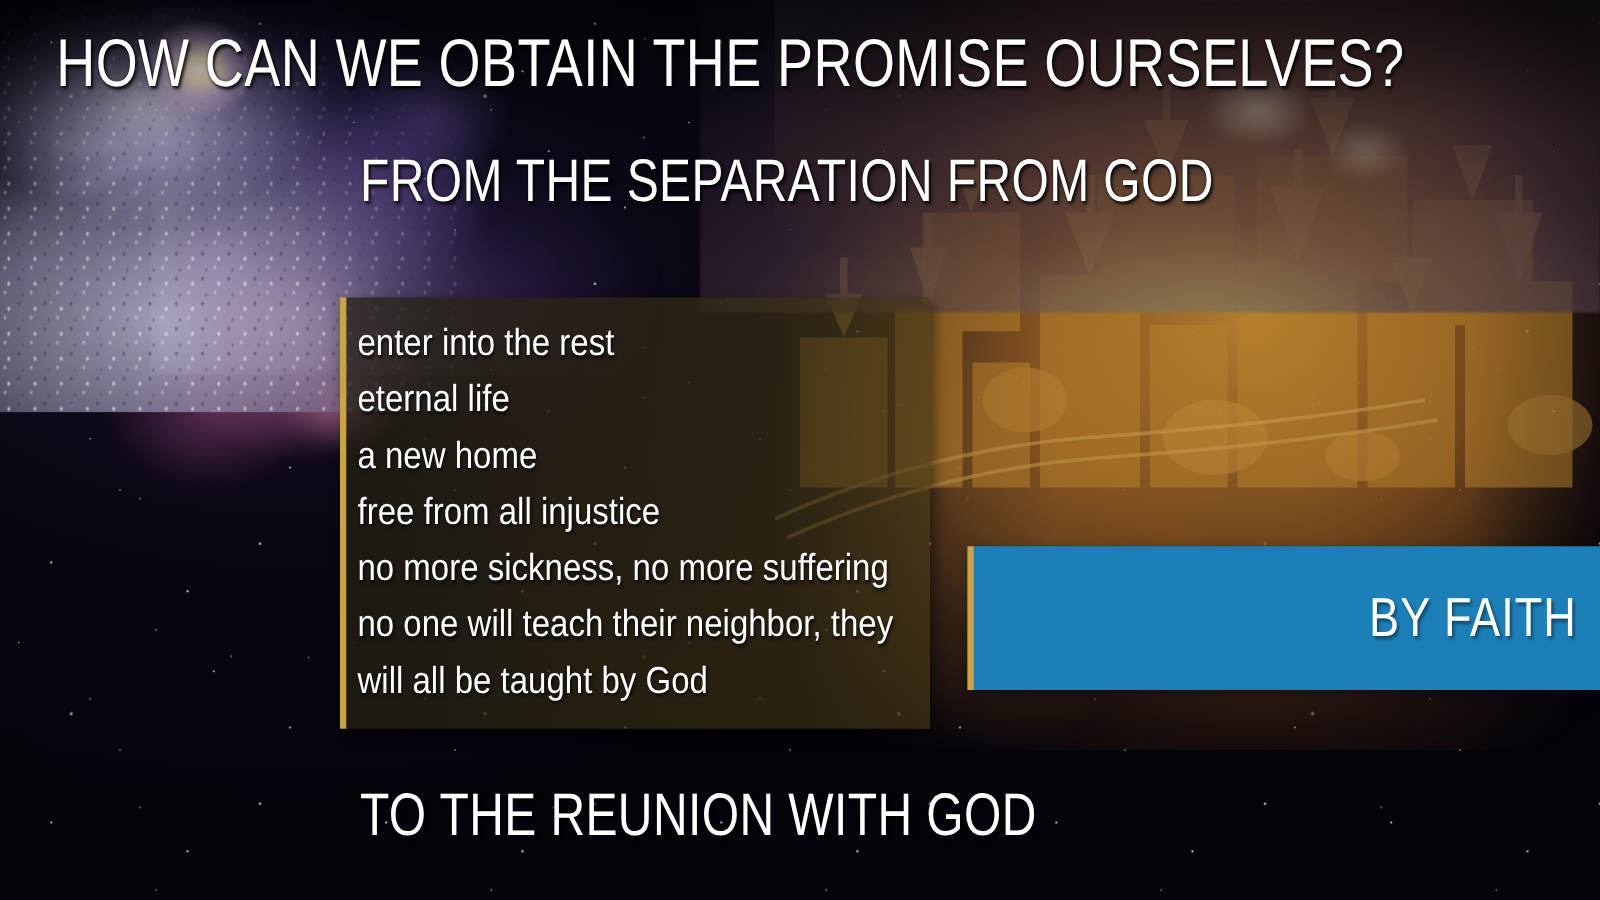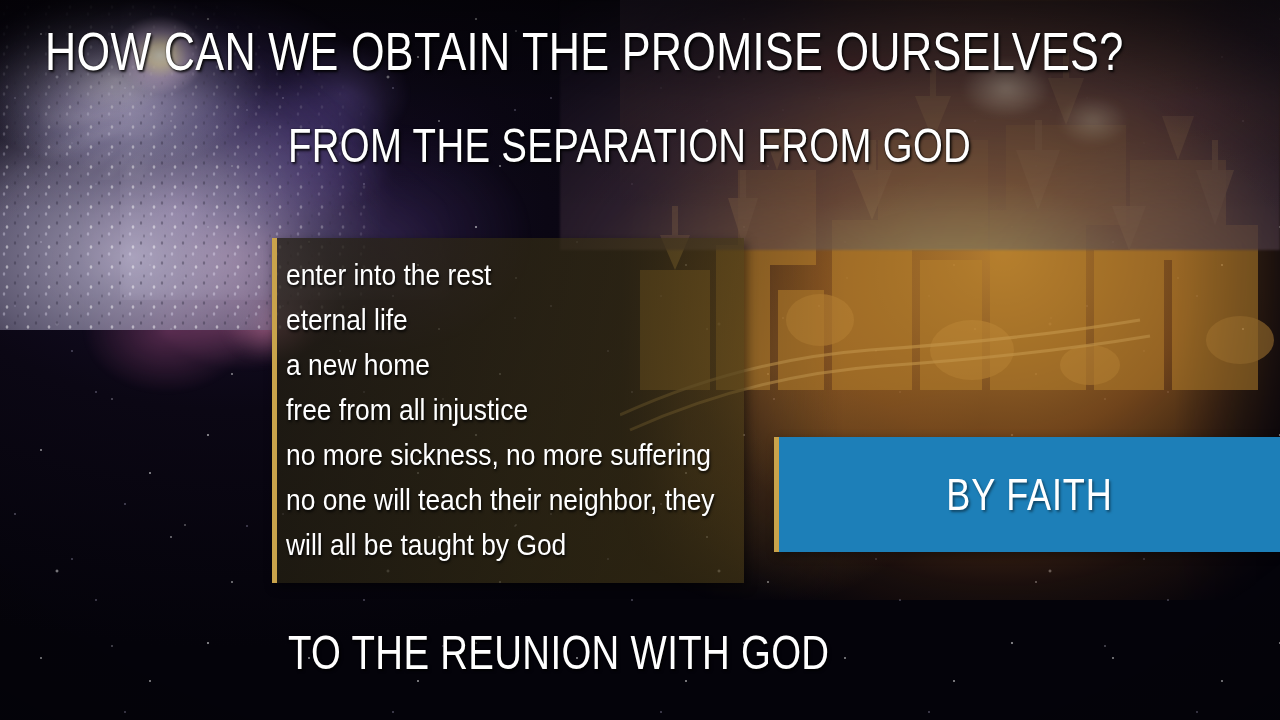--- a/index.html
+++ b/index.html
@@ -201,21 +201,21 @@
   }
   #list-items .li{display:block;}
 
   
   #faith-box{
     position:absolute;left:774px;top:437px;width:506px;height:115px;
     background:#1d7fb8;
     border-left:5px solid #c9a34b;
     box-sizing:border-box;
     box-shadow:2px 3px 9px rgba(0,0,0,.40);
-    display:flex;align-items:center;justify-content:center;
+    display:flex;align-items:center;justify-content:flex-end;
   }
   #faith-label{
     color:#ffffff;font-size:44px;font-weight:400;letter-spacing:1px;
     font-family:"Liberation Sans", sans-serif;
     transform:scaleX(.82);
     text-shadow:2px 2px 3px rgba(0,0,0,.45);
     white-space:nowrap;
   }
 </style>
 </head>

